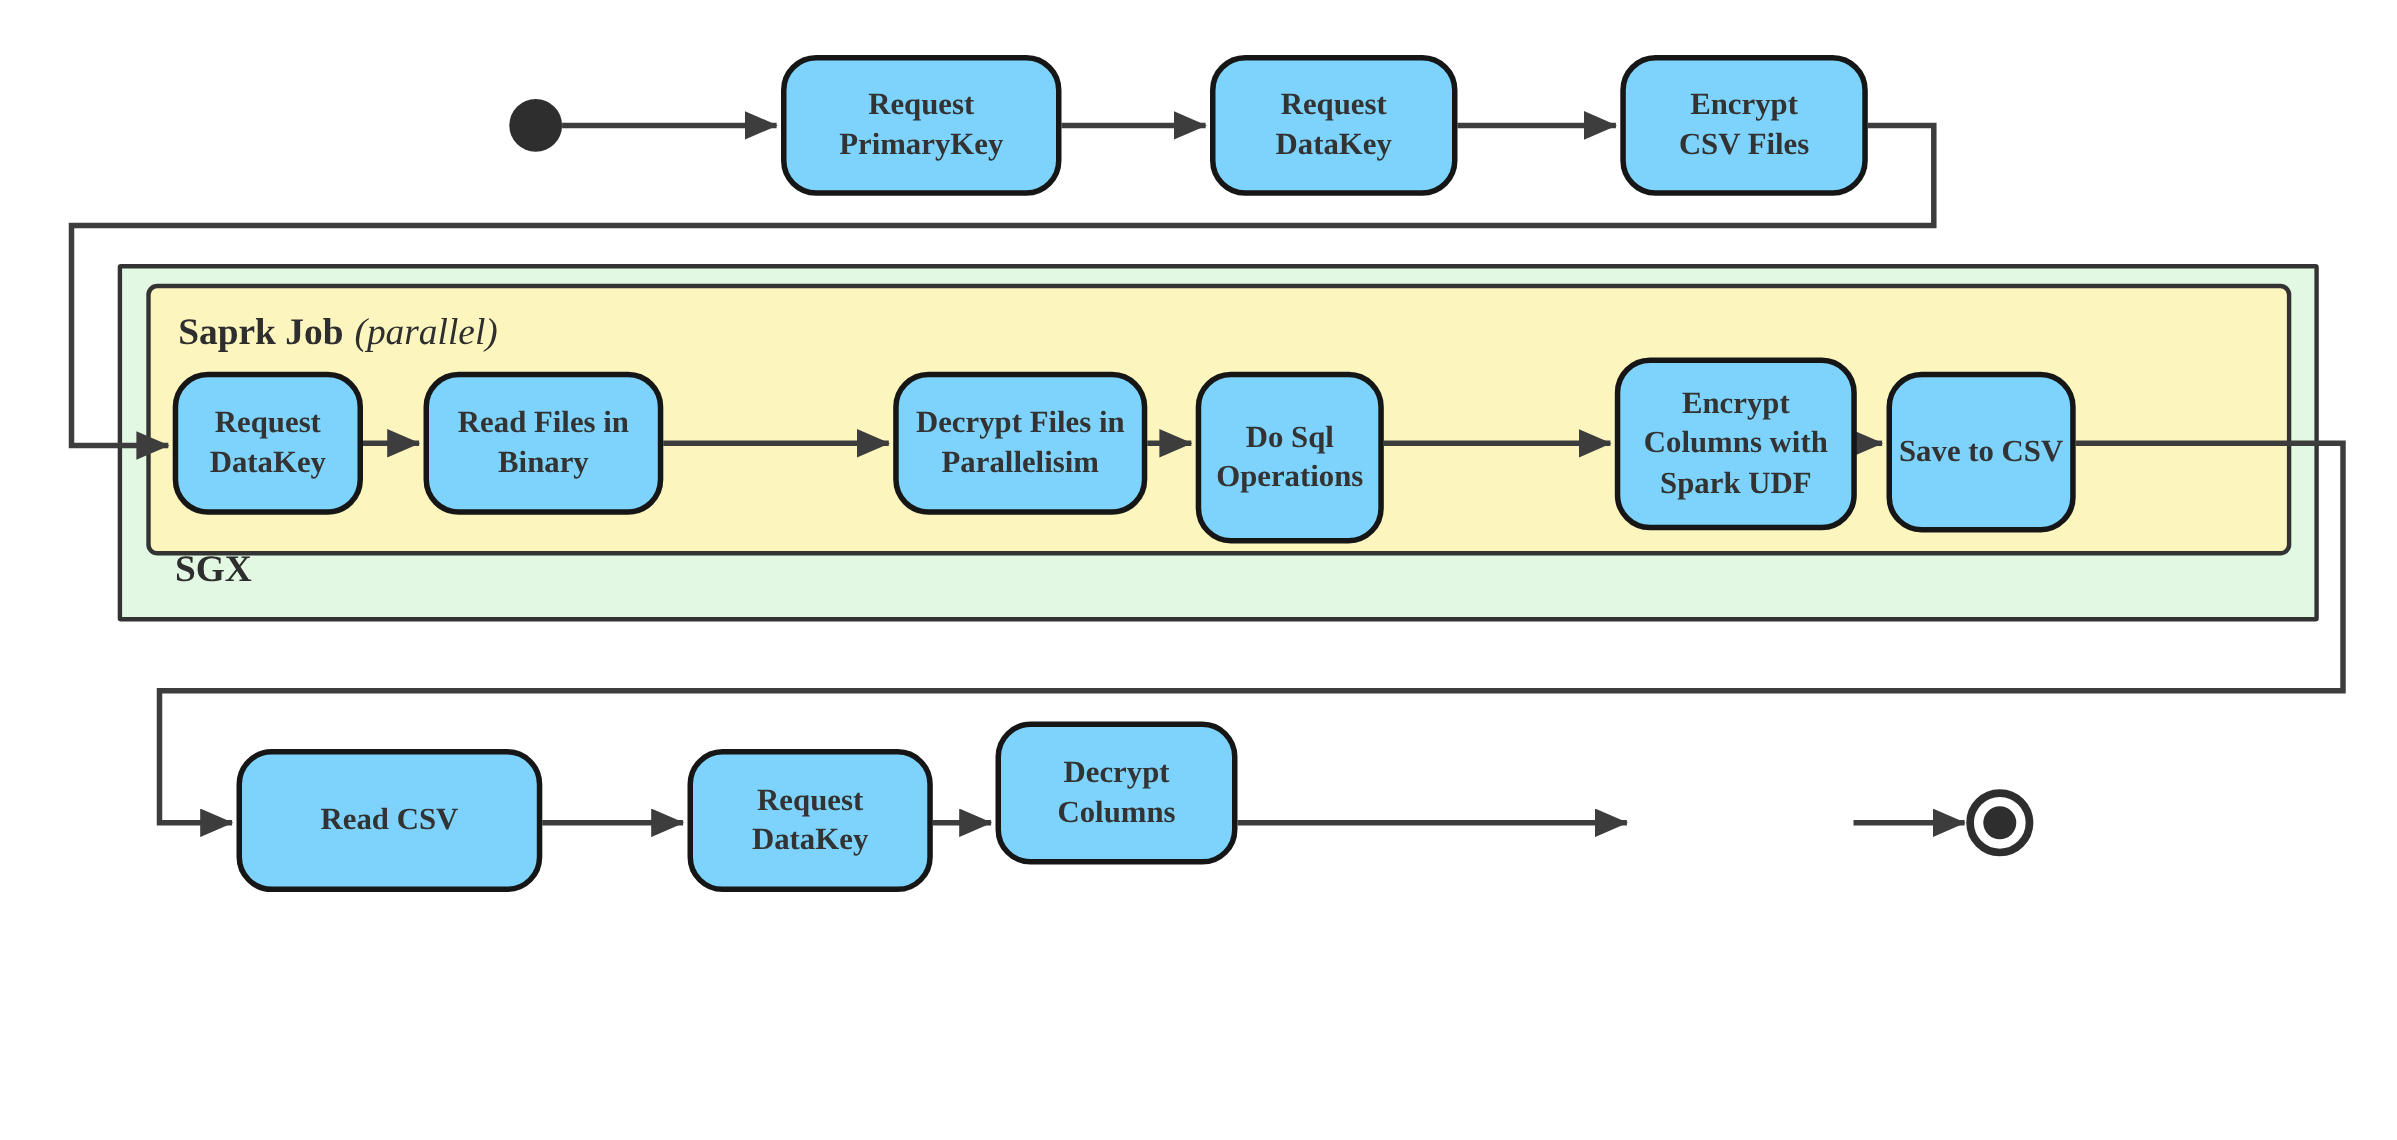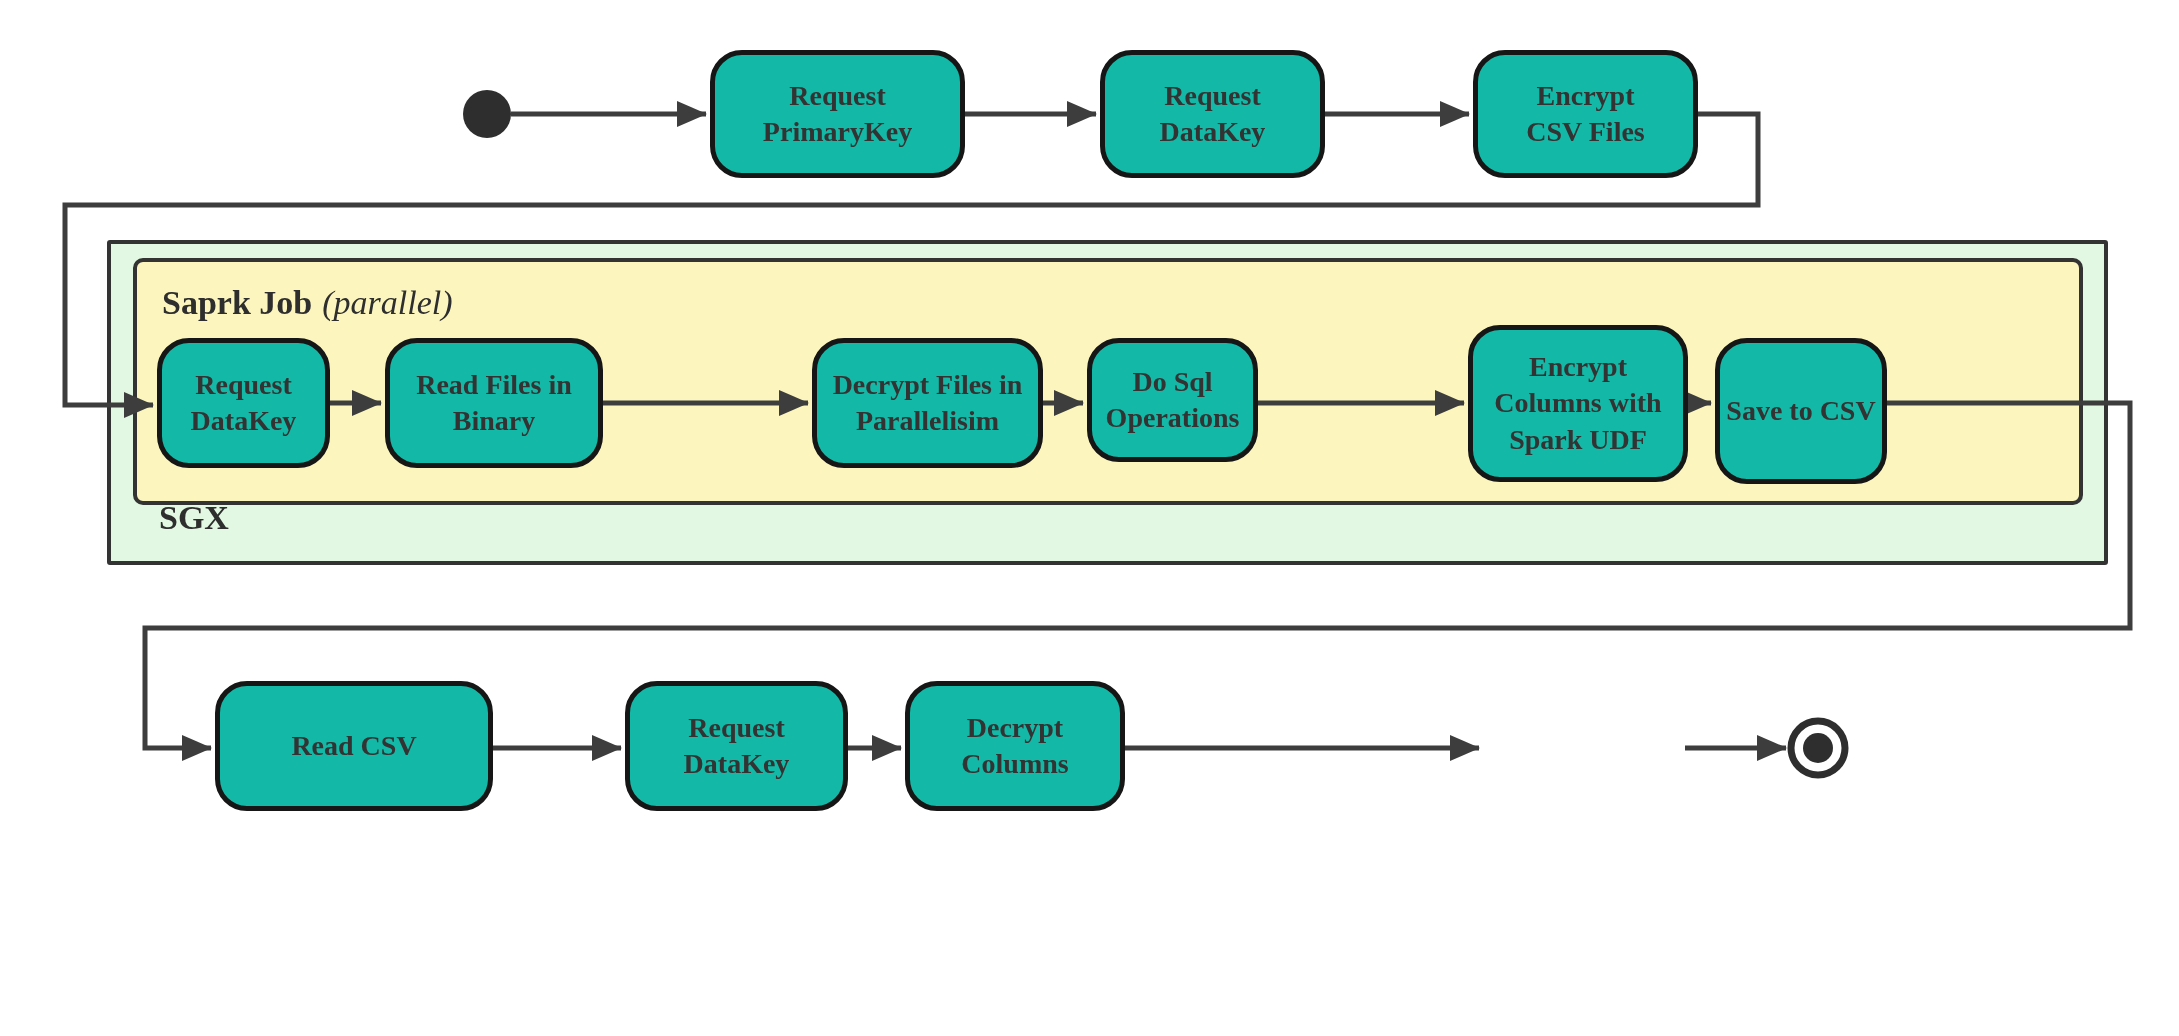--- a/index.html
+++ b/index.html
@@ -22,21 +22,21 @@
   }
   .container-label{
     position:absolute;font-weight:bold;font-size:34px;color:#2e2e2e;white-space:nowrap;
   }
   .spark-label{left:25px;top:22px;}
   .spark-label .qual{font-weight:normal;font-style:italic;margin-left:10px;}
   .sgx-label{left:48px;top:255px;}
   svg.wires{position:absolute;left:0;top:0;z-index:2;}
   .node{
     position:absolute;box-sizing:border-box;z-index:3;
-    background:#14b8a6;border:5px solid #161616;border-radius:32px;
+    background:#7dd3fc;border:5px solid #161616;border-radius:32px;
     display:flex;align-items:center;justify-content:center;
     text-align:center;font-weight:bold;font-size:28px;line-height:1.3;
     white-space:pre-line;color:#333333;padding:0 6px;
   }
   .caption{
     position:absolute;left:0;top:880px;width:2179px;
     text-align:center;font-weight:bold;font-size:46px;color:#222222;
     z-index:3;
   }
 </style>
@@ -95,25 +95,25 @@
 DataKey</div>
   <div class="node" style="left:1473px;top:50px;width:225px;height:128px;">Encrypt
 CSV Files</div>
 
   <div class="node" style="left:157px;top:338px;width:173px;height:130px;">Request
 DataKey</div>
   <div class="node" style="left:812px;top:338px;width:231px;height:130px;">Decrypt Files in
 Parallelisim</div>
   <div class="node" style="left:385px;top:338px;width:218px;height:130px;">Read Files in
 Binary</div>
-  <div class="node" style="left:1087px;top:338px;width:171px;height:124px;">Do Sql
+  <div class="node" style="left:1087px;top:338px;width:171px;height:156px;">Do Sql
 Operations</div>
   <div class="node" style="left:1468px;top:325px;width:220px;height:157px;">Encrypt
 Columns with
 Spark UDF</div>
   <div class="node" style="left:1715px;top:338px;width:172px;height:146px;">Save to CSV</div>
 
   <div class="node" style="left:215px;top:681px;width:278px;height:130px;">Read CSV</div>
   <div class="node" style="left:625px;top:681px;width:223px;height:130px;">Request DataKey</div>
-  <div class="node" style="left:905px;top:681px;width:220px;height:130px;">Decrypt Columns</div>
+  <div class="node" style="left:905px;top:656px;width:220px;height:130px;">Decrypt Columns</div>
 
 
 </div>
 
 </body></html>

